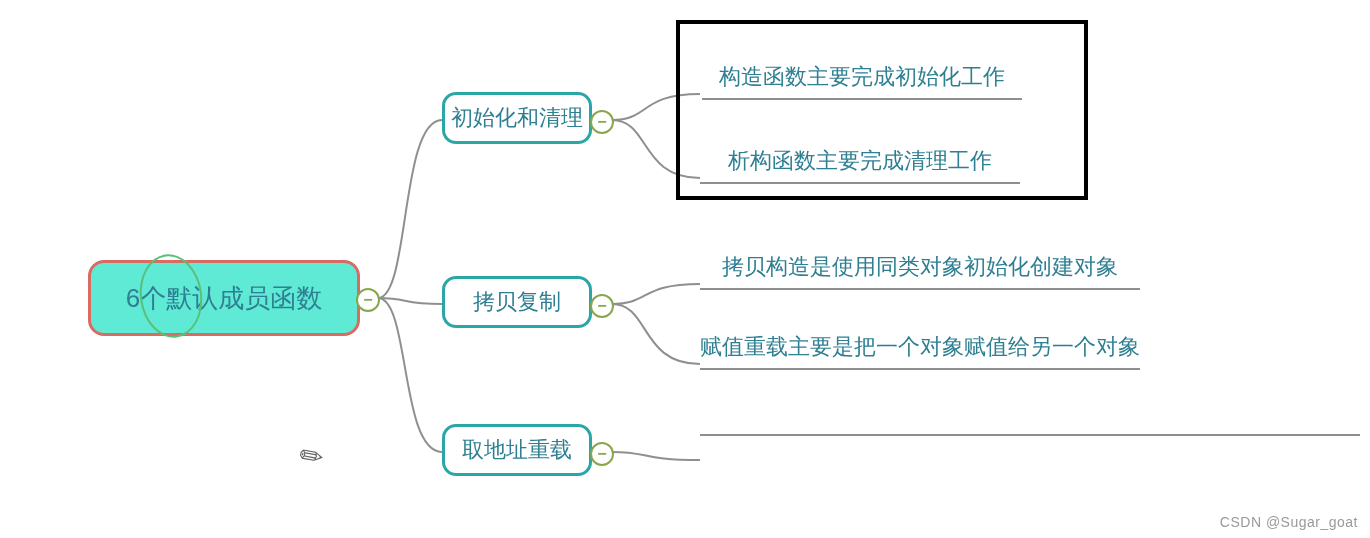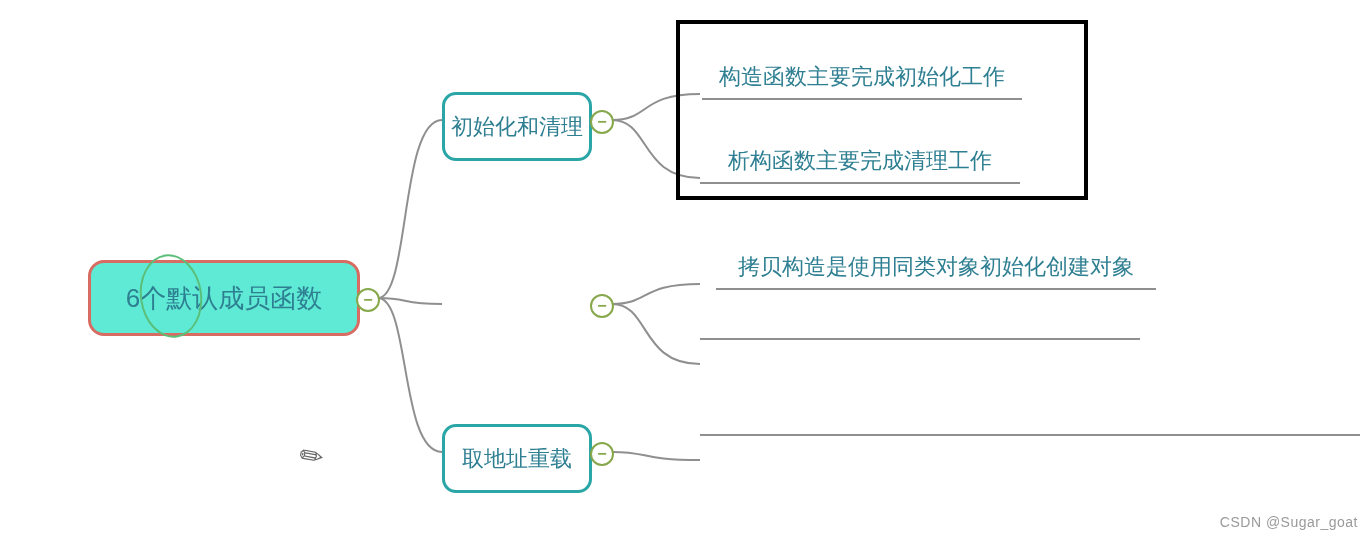--- a/index.html
+++ b/index.html
@@ -48,21 +48,21 @@
     top: 254px;
     width: 58px;
     height: 80px;
     border: 2px solid #5bbf7a;
     border-radius: 50%;
     transform: rotate(-8deg);
     pointer-events: none;
   }
   .child-node {
     width: 150px;
-    height: 69px;
+    height: 52px;
     border: 3px solid #2aa6a6;
     border-radius: 14px;
     display: flex;
     align-items: center;
     justify-content: center;
     font-size: 22px;
     color: #2e7f92;
     background: #fff;
   }
   .child1 { left: 442px; top: 92px; }
@@ -104,21 +104,21 @@
     height: 2px;
     background: #8f8f8f;
     margin-top: 6px;
   }
   .short-line { width: 320px; }
   .long-line  { width: 440px; }
   .xlong-line { width: 660px; }
 
   .l1a { left: 702px; top: 62px; }
   .l1b { left: 700px; top: 146px; }
-  .l2a { left: 700px; top: 252px; margin-left: 16px; }
+  .l2a { left: 700px; top: 252px; }
   .l2b { left: 700px; top: 332px; }
   .l3  { left: 700px; top: 428px; }
 
   .black-box {
     position: absolute;
     left: 676px;
     top: 20px;
     width: 412px;
     height: 180px;
     border: 4px solid #000;
@@ -176,26 +176,30 @@
   <div class="toggle t1"></div>
   <div class="leaf l1a">
     <span>构造函数主要完成初始化工作</span>
     <span class="underline short-line"></span>
   </div>
   <div class="leaf l1b">
     <span>析构函数主要完成清理工作</span>
     <span class="underline short-line"></span>
   </div>
 
+  <div class="node child-node child2">
+    <span>拷贝复制</span>
+  </div>
   <div class="toggle t2"></div>
   <div class="leaf l2a">
     <span>拷贝构造是使用同类对象初始化创建对象</span>
     <span class="underline long-line"></span>
   </div>
   <div class="leaf l2b">
+    <span>赋值重载主要是把一个对象赋值给另一个对象</span>
     <span class="underline long-line"></span>
   </div>
 
   <div class="node child-node child3">
     <span>取地址重载</span>
   </div>
   <div class="toggle t3"></div>
   <div class="leaf l3">
     <span class="underline xlong-line"></span>
   </div>

